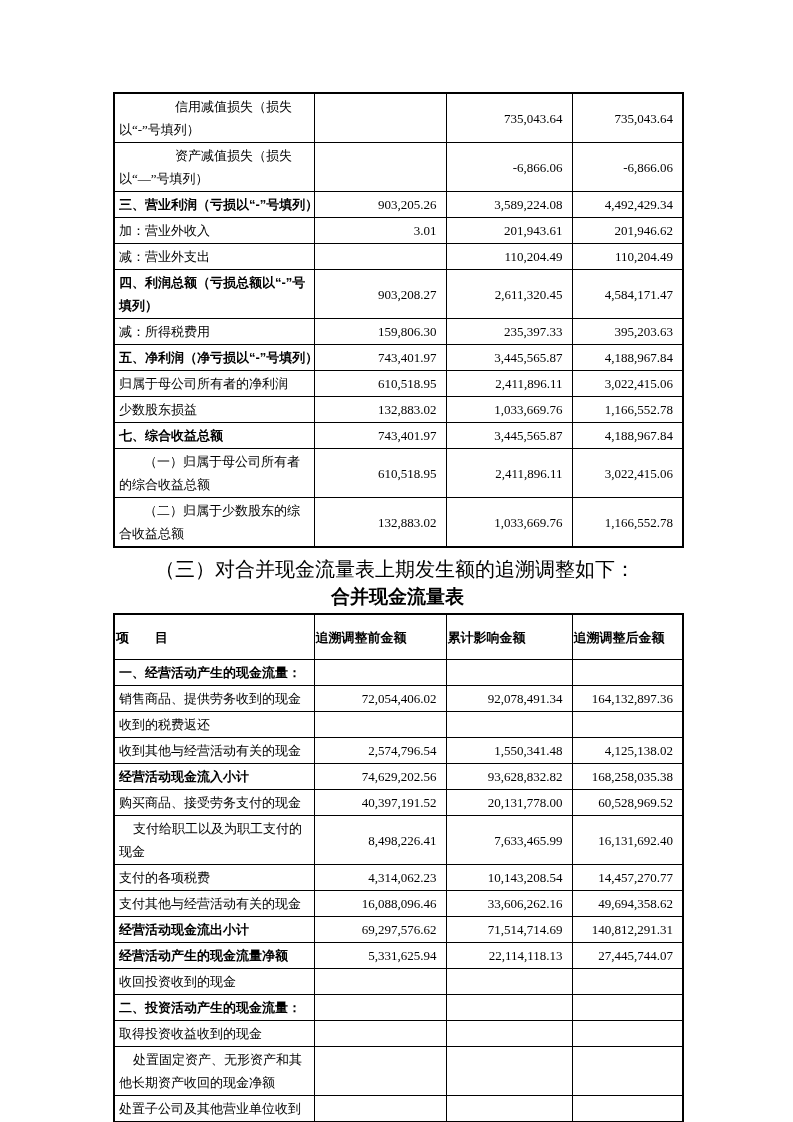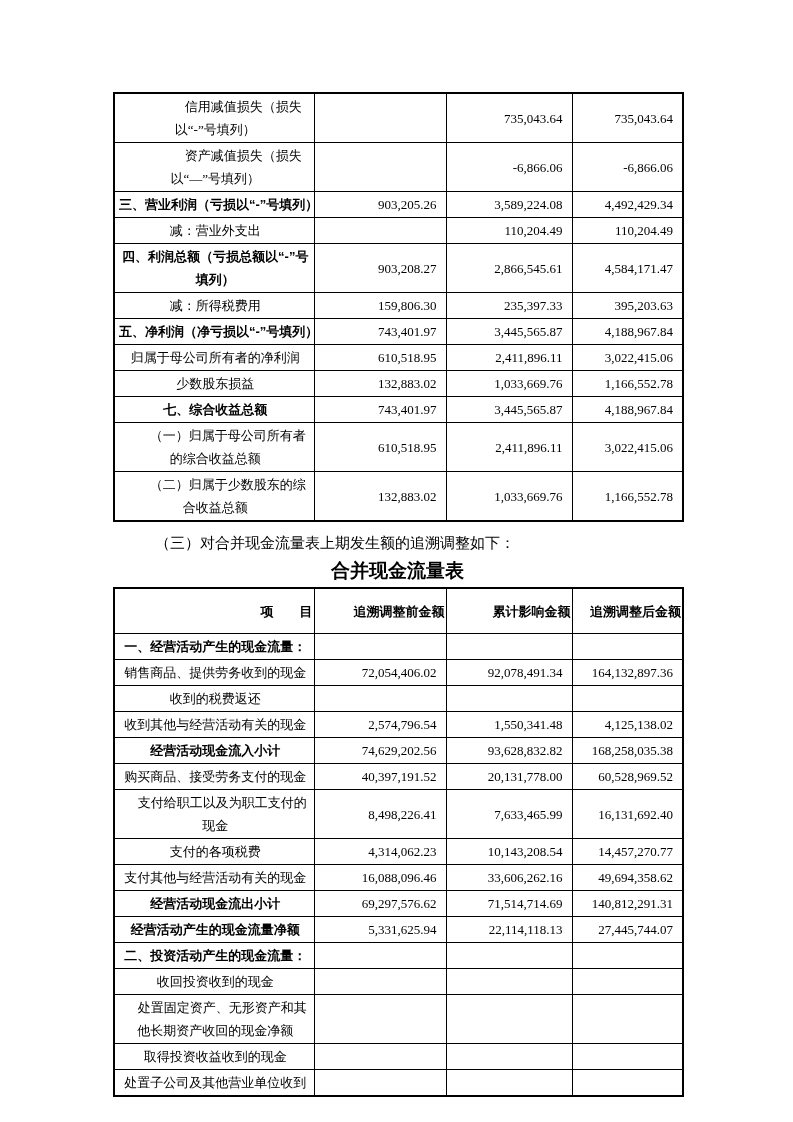--- a/index.html
+++ b/index.html
@@ -7,33 +7,33 @@
     width:793px;height:1122px;background:#ffffff;color:#000;
     font-family:"Liberation Serif","DejaVu Serif",serif;
     position:relative;overflow:hidden;
   }
   .page{position:absolute;left:113px;top:92px;width:569px;}
   table.fin{border-collapse:collapse;table-layout:fixed;width:569px;border:2px solid #000;}
   table.fin td, table.fin th{
     border:1px solid #000;font-size:13px;line-height:23px;
     vertical-align:middle;overflow:hidden;word-break:break-all;
   }
-  td.lbl{padding:1px 2px 1px 4px;text-align:center;}
+  td.lbl{padding:1px 2px 1px 4px;text-align:left;}
   td.val{padding:1px 9px 1px 2px;text-align:right;white-space:nowrap;}
-  th.hdr{height:42px;font-weight:bold;text-align:right;
+  th.hdr{height:42px;font-weight:bold;text-align:left;
     font-family:"Liberation Sans","DejaVu Sans",sans-serif;font-size:13px;}
   .bold{font-weight:bold;font-family:"Liberation Sans","DejaVu Sans",sans-serif;font-size:12.4px;}
   .center{text-align:center;}
   .nw{white-space:nowrap;}
   .i1{padding-left:16px;}
   .i2{padding-left:30px;}
   .ti1{text-indent:14px;}
   .ti2{text-indent:25px;margin-left:12px;}
   .ti4{text-indent:56px;}
-  .section-para{font-size:15px;line-height:24px;margin:9px 0 5px 0;text-indent:42px;}
+  .section-para{font-size:20px;line-height:24px;margin:9px 0 5px 0;text-indent:42px;}
   .table-title{font-size:19px;font-weight:bold;text-align:center;
     font-family:Liberation Mono, monospace;margin:2px 0 3px 0;line-height:24px;}
   .unit-label{text-align:right;font-size:13.5px;line-height:20px;margin:0 2px 3px 0;}
 </style>
 </head>
 <body>
 
 <div class="page">
 
   <table class="fin">
@@ -56,29 +56,35 @@
           <td class="val">-6,866.06</td>
           <td class="val">-6,866.06</td>
         </tr>
         <tr>
           <td class="lbl bold nw">三、营业利润（亏损以“-”号填列）</td>
           <td class="val">903,205.26</td>
           <td class="val">3,589,224.08</td>
           <td class="val">4,492,429.34</td>
         </tr>
         <tr>
+          <td class="lbl i2 nw">加：营业外收入</td>
+          <td class="val">3.01</td>
+          <td class="val">201,943.61</td>
+          <td class="val">201,946.62</td>
+        </tr>
+        <tr>
           <td class="lbl i2 nw">减：营业外支出</td>
           <td class="val"></td>
           <td class="val">110,204.49</td>
           <td class="val">110,204.49</td>
         </tr>
         <tr>
           <td class="lbl bold">四、利润总额（亏损总额以“-”号填列）</td>
           <td class="val">903,208.27</td>
-          <td class="val">2,866,545.61</td>
+          <td class="val">2,611,320.45</td>
           <td class="val">4,584,171.47</td>
         </tr>
         <tr>
           <td class="lbl i2 nw">减：所得税费用</td>
           <td class="val">159,806.30</td>
           <td class="val">235,397.33</td>
           <td class="val">395,203.63</td>
         </tr>
         <tr>
           <td class="lbl bold nw">五、净利润（净亏损以“-”号填列）</td>
@@ -200,39 +206,39 @@
           <td class="val">71,514,714.69</td>
           <td class="val">140,812,291.31</td>
         </tr>
         <tr>
           <td class="lbl bold nw">经营活动产生的现金流量净额</td>
           <td class="val">5,331,625.94</td>
           <td class="val">22,114,118.13</td>
           <td class="val">27,445,744.07</td>
         </tr>
         <tr>
+          <td class="lbl i1 nw">收回投资收到的现金</td>
+          <td class="val"></td>
+          <td class="val"></td>
+          <td class="val"></td>
+        </tr>
+        <tr>
           <td class="lbl bold nw">二、投资活动产生的现金流量：</td>
           <td class="val"></td>
           <td class="val"></td>
           <td class="val"></td>
         </tr>
         <tr>
-          <td class="lbl i1 nw">收回投资收到的现金</td>
+          <td class="lbl i1 nw">取得投资收益收到的现金</td>
           <td class="val"></td>
           <td class="val"></td>
           <td class="val"></td>
         </tr>
         <tr>
           <td class="lbl ti1">处置固定资产、无形资产和其他长期资产收回的现金净额</td>
-          <td class="val"></td>
-          <td class="val"></td>
-          <td class="val"></td>
-        </tr>
-        <tr>
-          <td class="lbl i1 nw">取得投资收益收到的现金</td>
           <td class="val"></td>
           <td class="val"></td>
           <td class="val"></td>
         </tr>
         <tr>
           <td class="lbl i1 nw">处置子公司及其他营业单位收到</td>
           <td class="val"></td>
           <td class="val"></td>
           <td class="val"></td>
         </tr>

